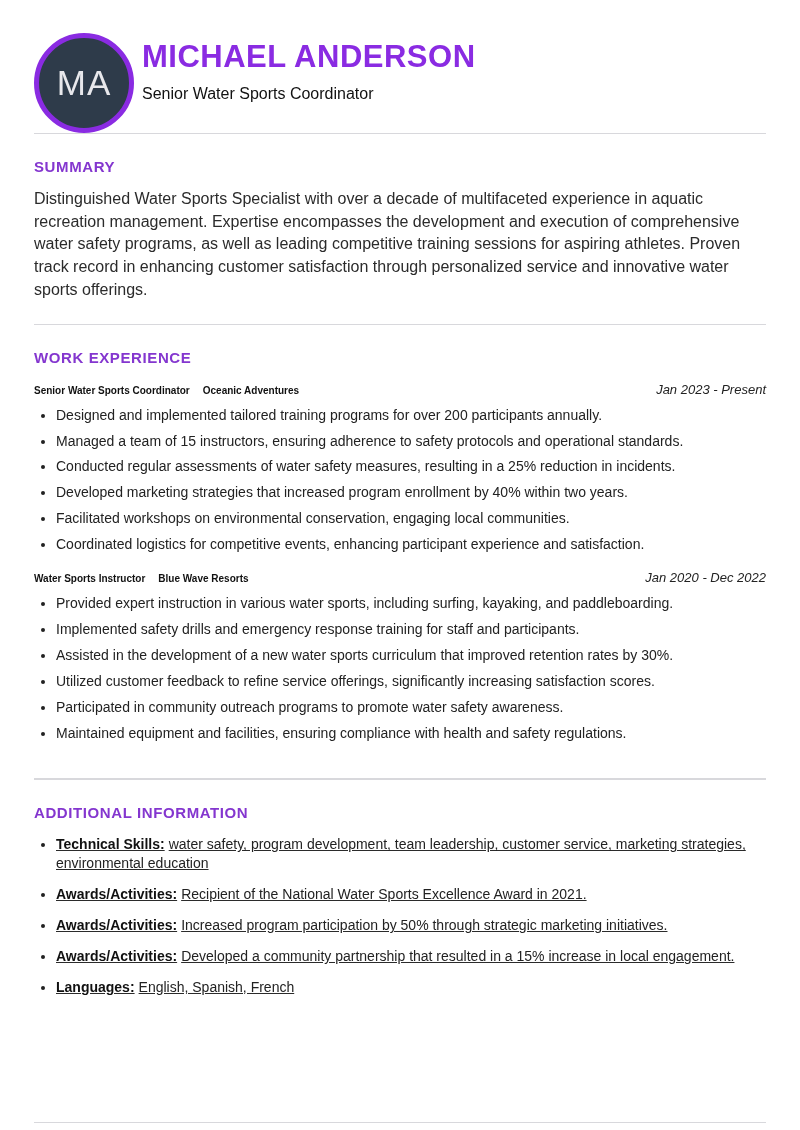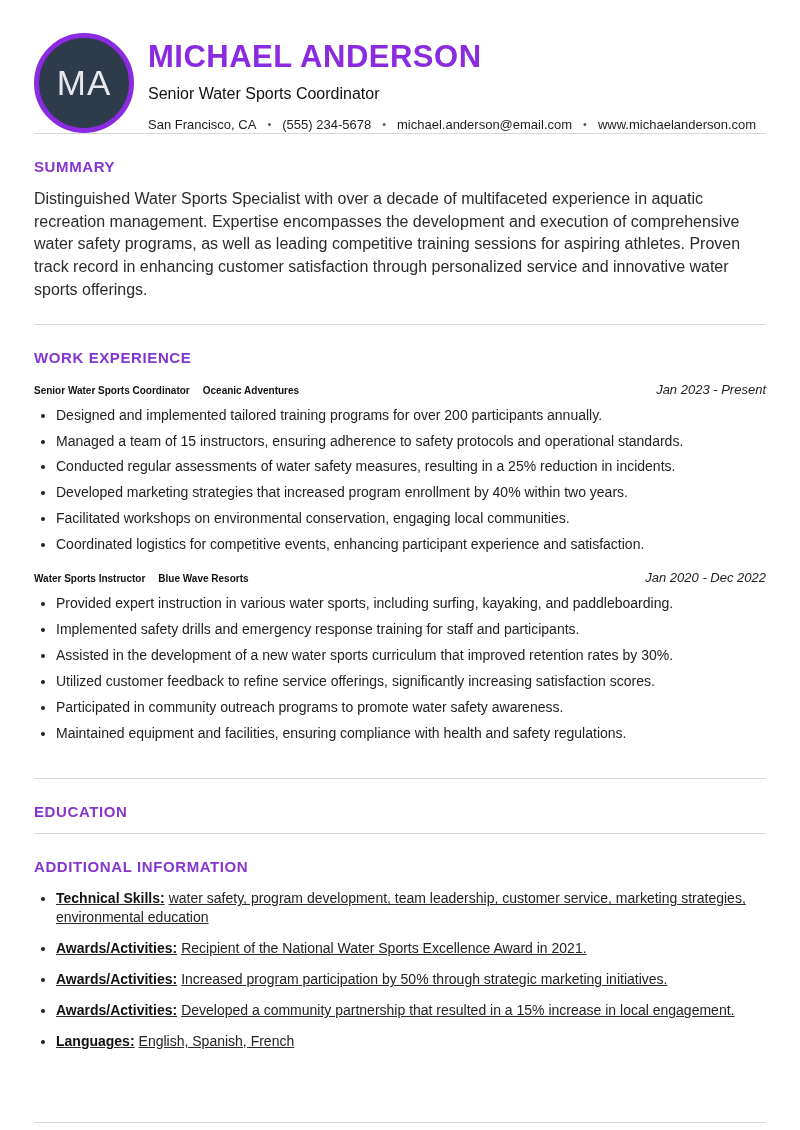--- a/index.html
+++ b/index.html
@@ -7,21 +7,21 @@
   body {
     width: 800px; height: 1130px;
     font-family: "Liberation Sans", sans-serif;
     color: #2b2b2b;
     position: relative;
     overflow: hidden;
   }
   .page { padding: 33px 34px 0 34px; position: relative; height: 1130px; }
 
   
-  .header { display: flex; align-items: flex-start; gap: 14px; }
+  .header { display: flex; align-items: flex-start; gap: 8px; }
   .avatar {
     width: 100px; height: 100px; border-radius: 50%;
     background: #2e3b4a;
     border: 5px solid #8a2be2;
     display: flex; align-items: center; justify-content: center;
     flex: 0 0 auto;
   }
   .avatar span { color: #e8e8ec; font-size: 35px; font-weight: 400; letter-spacing: 1px; }
   .header-text { padding-top: 4px; }
   h1.name {
@@ -72,23 +72,20 @@
 
 <div class="page">
 
   <header class="header">
     <div class="avatar">
       <span>MA</span>
     </div>
     <div class="header-text">
       <h1 class="name">MICHAEL ANDERSON</h1>
       <div class="job-headline">Senior Water Sports Coordinator</div>
-      <div class="contact">
-        <span>San Francisco, CA</span><span class="sep">•</span><span>(555) 234-5678</span><span class="sep">•</span><span>michael.anderson@email.com</span><span class="sep">•</span><span>www.michaelanderson.com</span>
-      </div>
     </div>
   </header>
 
   <hr class="rule rule-header">
 
   <section>
     <h2 class="section-heading">SUMMARY</h2>
     <p class="summary-text">Distinguished Water Sports Specialist with over a decade of multifaceted experience in aquatic recreation management. Expertise encompasses the development and execution of comprehensive water safety programs, as well as leading competitive training sessions for aspiring athletes. Proven track record in enhancing customer satisfaction through personalized service and innovative water sports offerings.</p>
   </section>
 
@@ -129,21 +126,20 @@
         <li>Participated in community outreach programs to promote water safety awareness.</li>
         <li>Maintained equipment and facilities, ensuring compliance with health and safety regulations.</li>
       </ul>
     </div>
   </section>
 
   <div class="spacer-block"></div>
   <hr class="rule">
 
   <section>
-    <h2 class="section-heading">EDUCATION</h2>
   </section>
 
   <hr class="rule">
 
   <section>
     <h2 class="section-heading">ADDITIONAL INFORMATION</h2>
     <ul class="extra">
       <li>
         <span class="label">Technical Skills:</span><span>water safety, program development, team leadership, customer service, marketing strategies, environmental education</span>
       </li>

